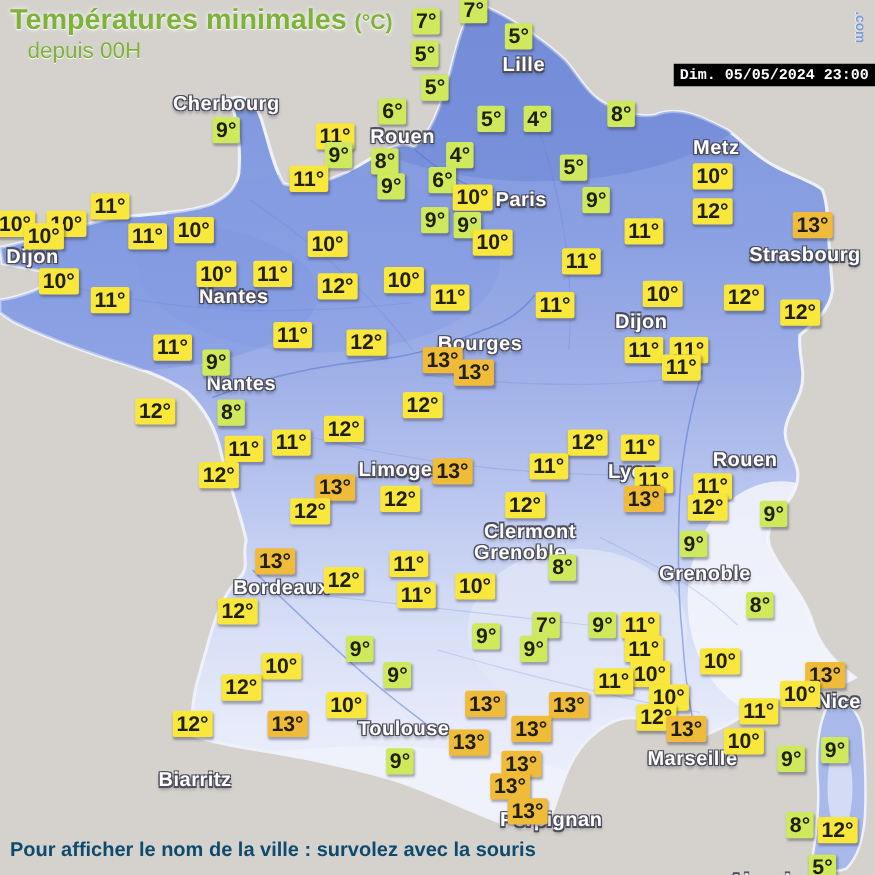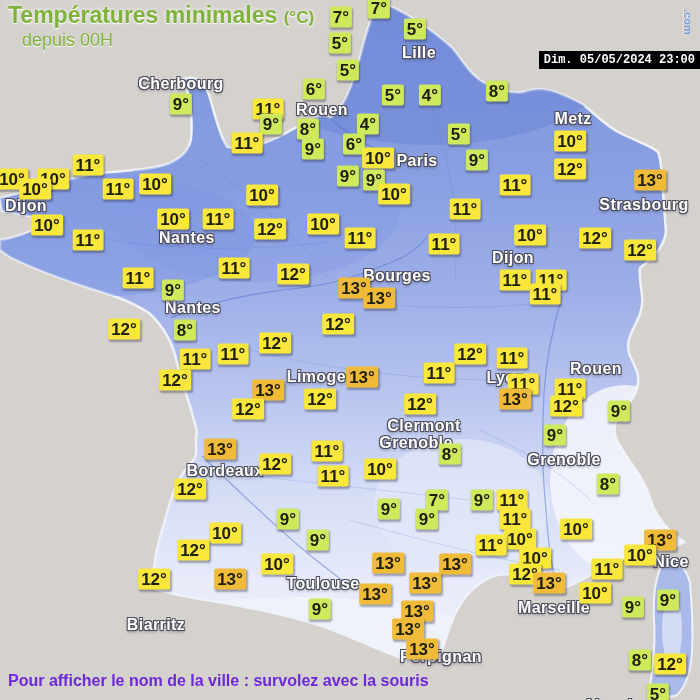--- a/index.html
+++ b/index.html
@@ -27,21 +27,21 @@
 
   .logo{position:absolute;top:2px;right:6px;display:flex;align-items:flex-start;font-weight:bold;
         font-size:34px;letter-spacing:-1px;z-index:30;text-shadow:0 1px 1px rgba(255,255,255,.85);}
   .logo-blue{color:var(--logo_blue,#7b9cd9);}
   .logo-orange{color:var(--logo_orange,#f09d28);}
   .logo-tld{writing-mode:vertical-rl;font-size:11px;letter-spacing:0;margin-top:7px;color:var(--logo_blue,#7b9cd9);}
 
   .datebar{position:absolute;top:51px;right:0;background:#000;color:#fff;z-index:30;
            font-family:"Liberation Mono",monospace;font-weight:bold;font-size:12px;padding:2px 5px;}
 
-  .footer{position:absolute;left:8px;top:672px;font-size:16px;font-weight:bold;color:#6d28d9;z-index:30;}
+  .footer{position:absolute;left:8px;top:672px;font-size:16px;font-weight:bold;color:#0c4a6e;z-index:30;}
 </style>
 </head>
 <body>
 
 <div class="screen">
 
   <svg class="map-svg" width="700" height="700" viewBox="0 0 700 700" aria-hidden="true">
     <defs>
       <linearGradient id="gradFR" x1="0" y1="0" x2="0" y2="1">
         <stop offset="0" stop-color="#7d93dc"></stop>
@@ -93,21 +93,21 @@
   <div class="layer">
       <div class="city" style="left: 181px; top: 84px;">Cherbourg</div>
       <div class="city" style="left: 419px; top: 53px;">Lille</div>
       <div class="city" style="left: 322px; top: 110px;">Rouen</div>
       <div class="city" style="left: 417px; top: 161px;">Paris</div>
       <div class="city" style="left: 573px; top: 119px;">Metz</div>
       <div class="city" style="left: 644px; top: 205px; text-align: center;">Strasbourg</div>
       <div class="city" style="left: 26px; top: 206px;">Dijon</div>
       <div class="city" style="left: 187px; top: 238px;">Nantes</div>
       <div class="city" style="left: 193px; top: 308px; text-align: center;">Nantes</div>
-      <div class="city" style="left: 397px; top: 276px;">Bourges</div>
+      <div class="city" style="left: 384px; top: 276px;">Bourges</div>
       <div class="city" style="left: 513px; top: 258px;">Dijon</div>
       <div class="city" style="left: 321px; top: 377px;">Limoges</div>
       <div class="city" style="left: 506px; top: 378px;">Lyon</div>
       <div class="city" style="left: 424px; top: 426px;">Clermont</div>
       <div class="city" style="left: 416px; top: 443px;">Grenoble</div>
       <div class="city" style="left: 596px; top: 369px;">Rouen</div>
       <div class="city" style="left: 564px; top: 460px;">Grenoble</div>
       <div class="city" style="left: 225px; top: 471px;">Bordeaux</div>
       <div class="city" style="left: 156px; top: 625px;">Biarritz</div>
       <div class="city" style="left: 323px; top: 584px;">Toulouse</div>

